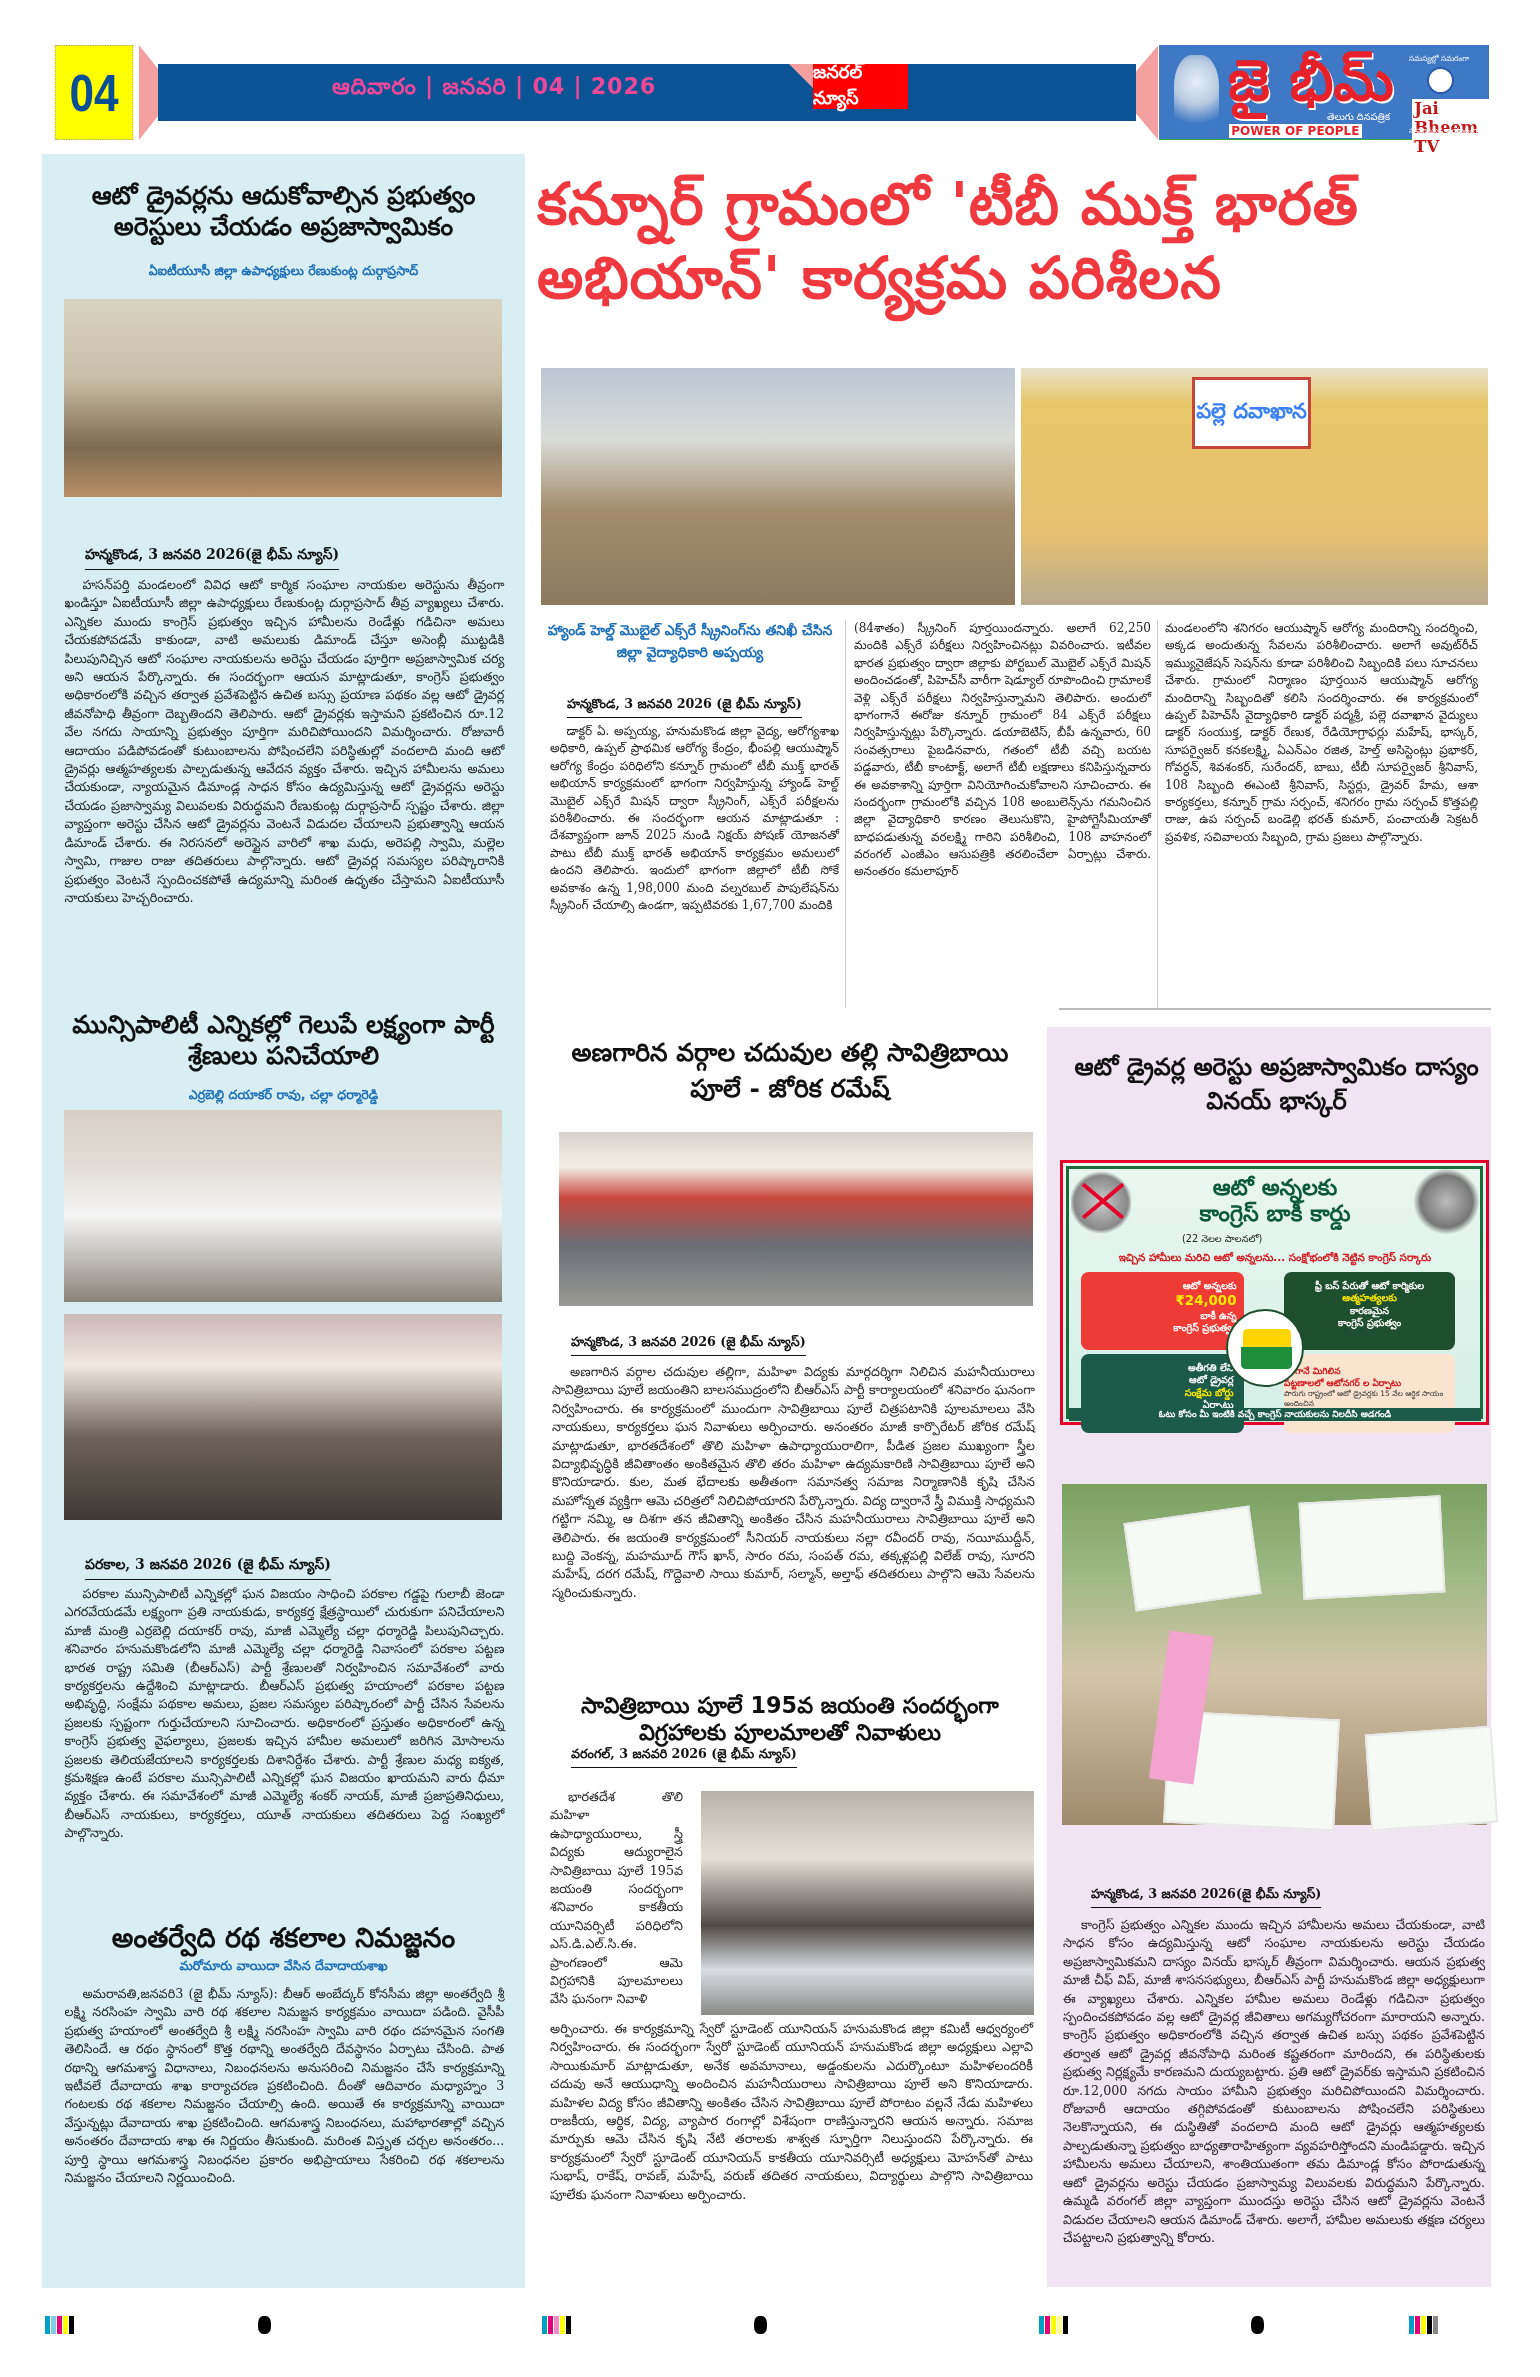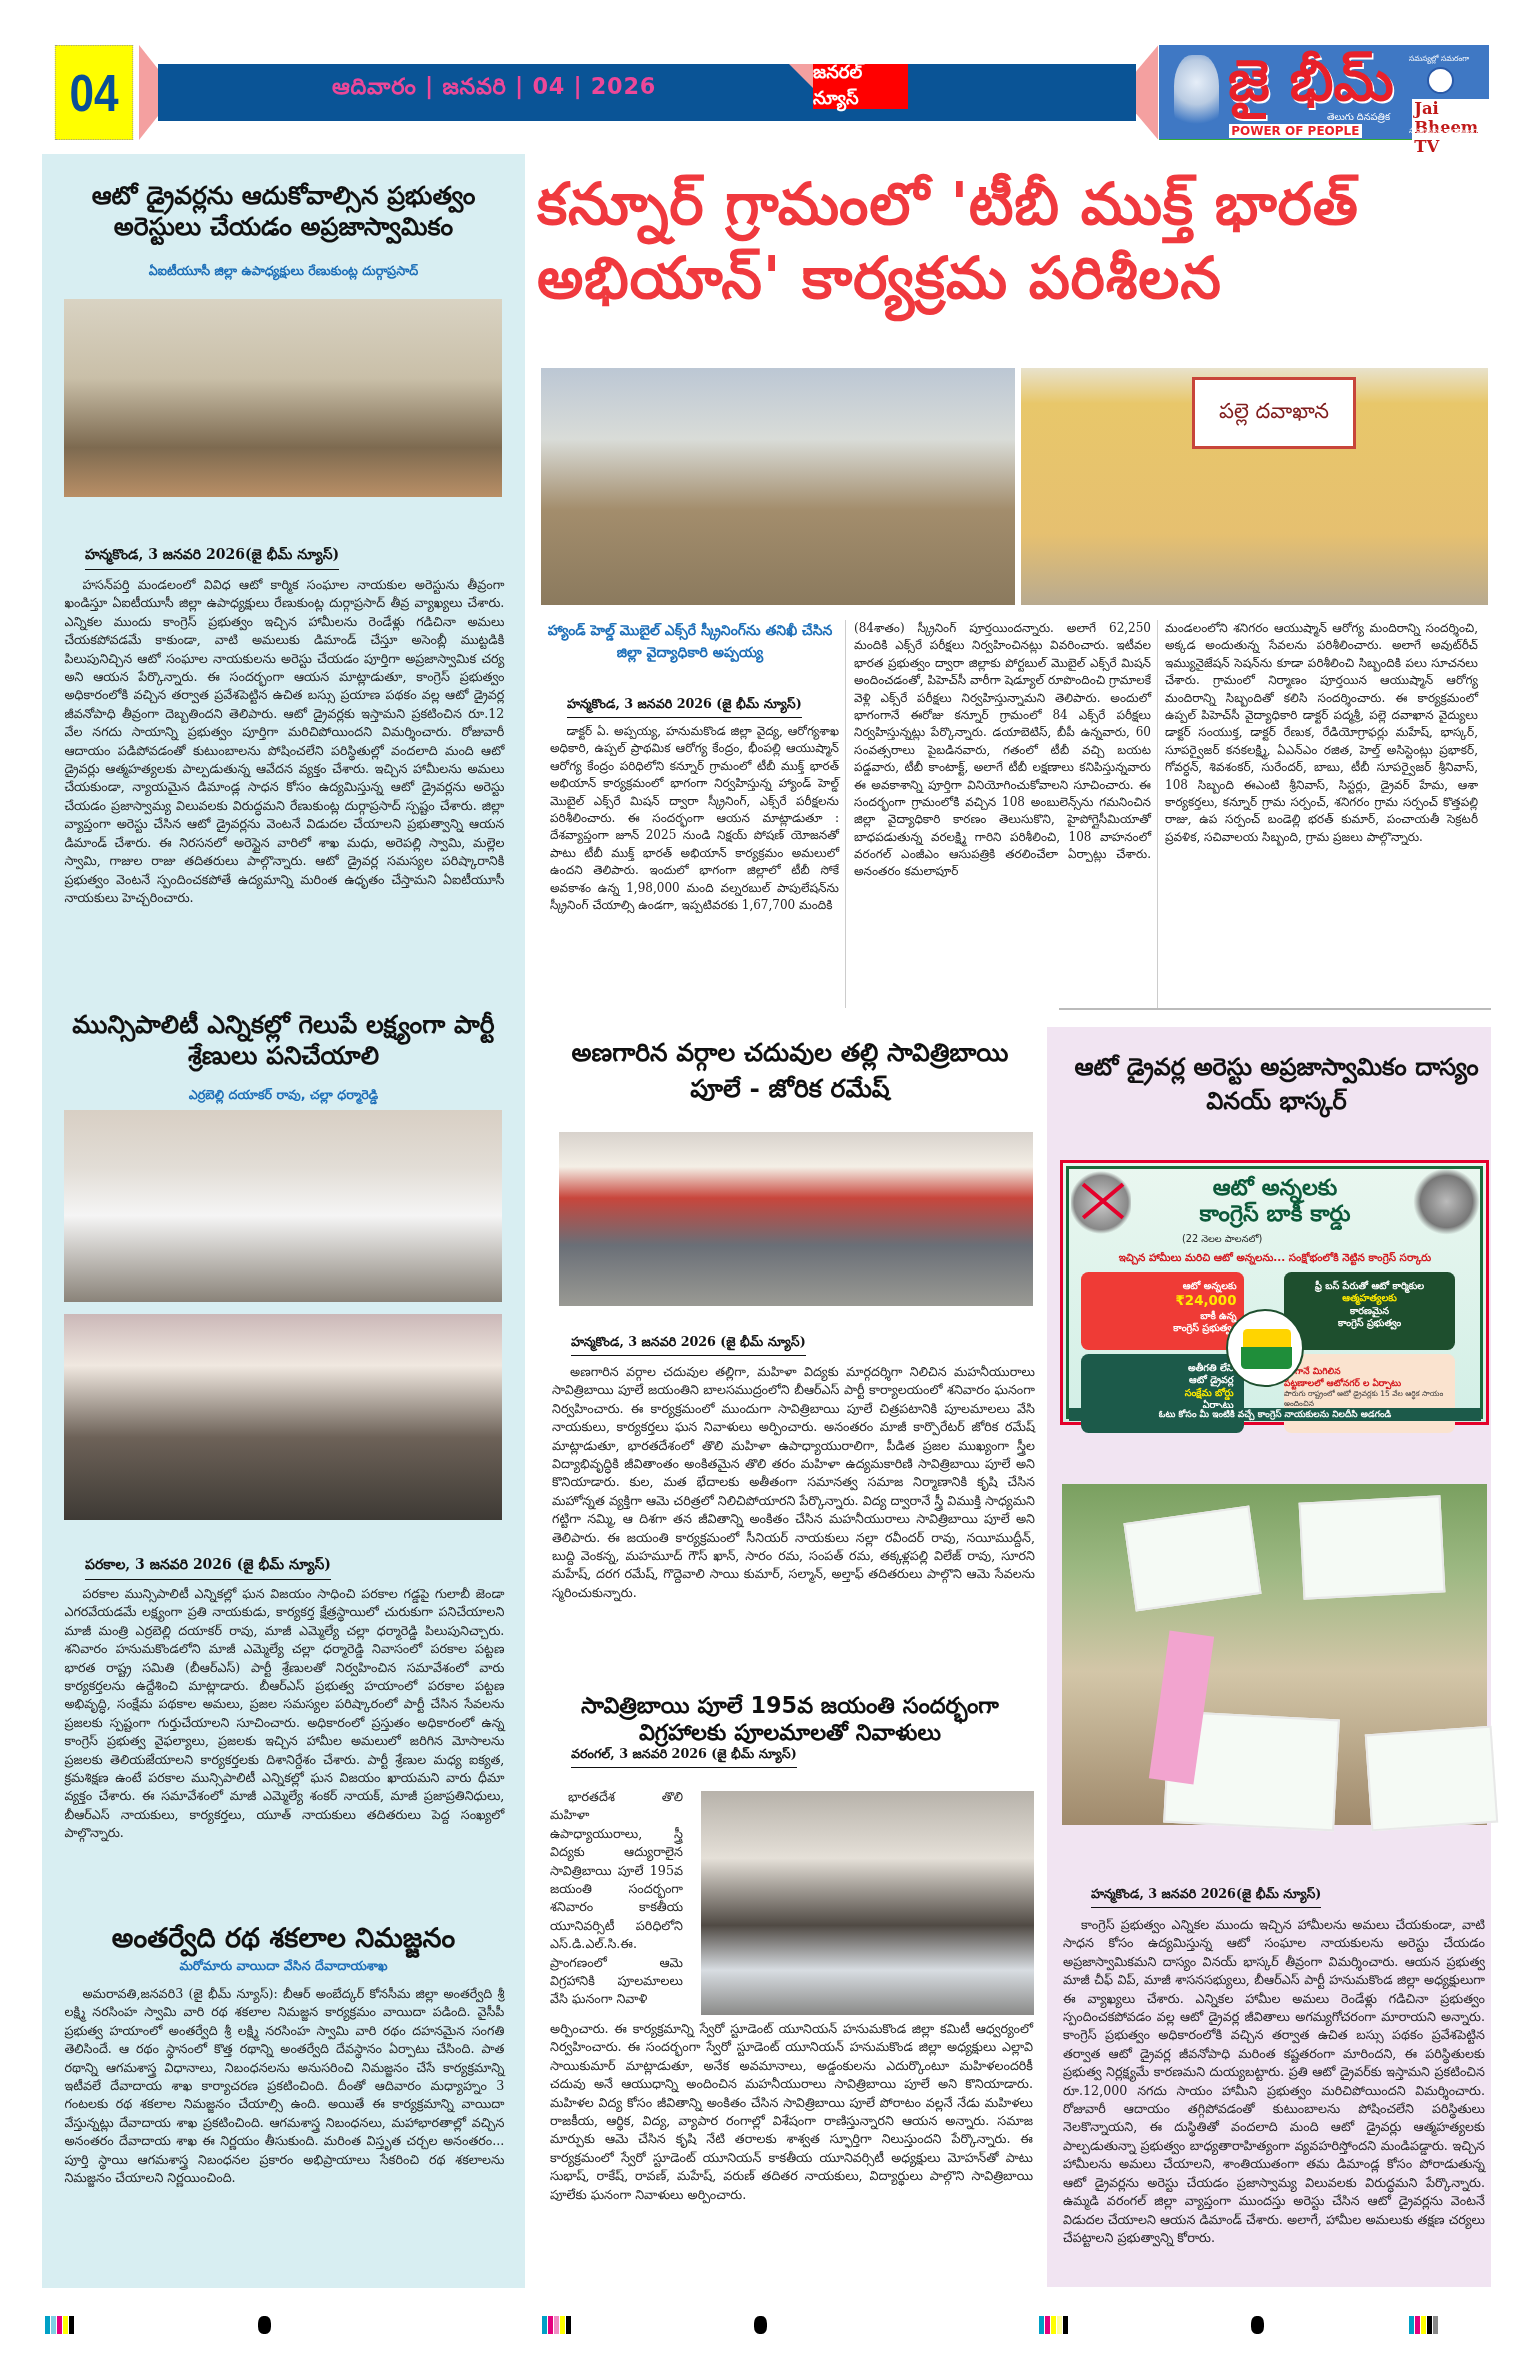--- a/index.html
+++ b/index.html
@@ -27,21 +27,21 @@
 #lcol{left:42px;top:154px;width:483px;height:2134px;background:#d8eef2}
 .h1b{font-weight:bold;color:#111;text-align:center;line-height:1.22}
 .subt{color:#1d6fb8;font-weight:bold;text-align:center}
 .dl{font-family:"DejaVu Serif",serif;font-weight:bold;font-size:14px;border-bottom:1.5px solid #111;display:inline-block;padding-bottom:3px}
 .body{font-family:"DejaVu Serif",serif;font-size:12.7px;line-height:1.45;text-align:justify;color:#222}
 .photo{background:#888;overflow:hidden}
 
 #mainhead{left:537px;top:167px;width:954px;text-align:left;font-size:58px;font-weight:bold;color:#f0393e;line-height:1.28;letter-spacing:0.7px}
 #ph1{left:541px;top:368px;width:474px;height:237px;background:linear-gradient(180deg,#bcc7d4 0,#d9dcd8 30%,#a38d6c 60%,#8b7a5e 100%)}
 #ph2{left:1021px;top:368px;width:467px;height:237px;background:linear-gradient(180deg,#e8e2cc 0,#e8c76a 15%,#e6c070 70%,#b8aa90 100%)}
-#ph2 .sign{left:171px;top:9px;width:164px;height:72px;background:#fff;border:3px solid #c8453a;font-size:21px;font-weight:normal;color:#7f1d1d;display:flex;align-items:center;justify-content:center}
+#ph2 .sign{left:171px;top:9px;width:119px;height:72px;background:#fff;border:3px solid #c8453a;font-size:21px;font-weight:bold;color:#3b82f6;display:flex;align-items:center;justify-content:center}
 .center-sub{left:541px;top:620px;width:298px;font-size:14px;color:#1d6fb8;font-weight:bold;text-align:center;line-height:1.55}
 .ctr-vline{background:#ccc;width:0.7px}
 #pinkbox{left:1047px;top:1027px;width:444px;height:1260px;background:#f1e4f2}
 #adbox{left:1060px;top:1160px;width:429px;height:265px;border:3.7px solid #e4002b;background:linear-gradient(180deg,#eaf7f0,#d2efe6)}
 #adbox .inner{position:absolute;left:3px;top:3px;right:3px;bottom:3px;border:3px solid #1a6a3a}
 #ad-title{left:89px;top:12px;width:246px;text-align:center;font-size:22.4px;font-weight:bold;color:#0d5a3a;line-height:1.15}
 #ad-sub{left:119px;top:70px;width:186px;text-align:left;font-size:9.7px;color:#222}
 #ad-red{left:10.4px;top:88px;width:403px;text-align:center;font-size:10.4px;font-weight:bold;color:#d4161c}
 #ad-p1{left:18px;top:109px;width:163px;height:78px;background:#ef3b36;border-radius:7.5px;color:#fff;font-size:9.7px;font-weight:bold;text-align:right;padding:7.5px 7.5px 0 0;line-height:1.3}
 #ad-p1 .amt{color:#ffeb00;font-size:13.4px}

